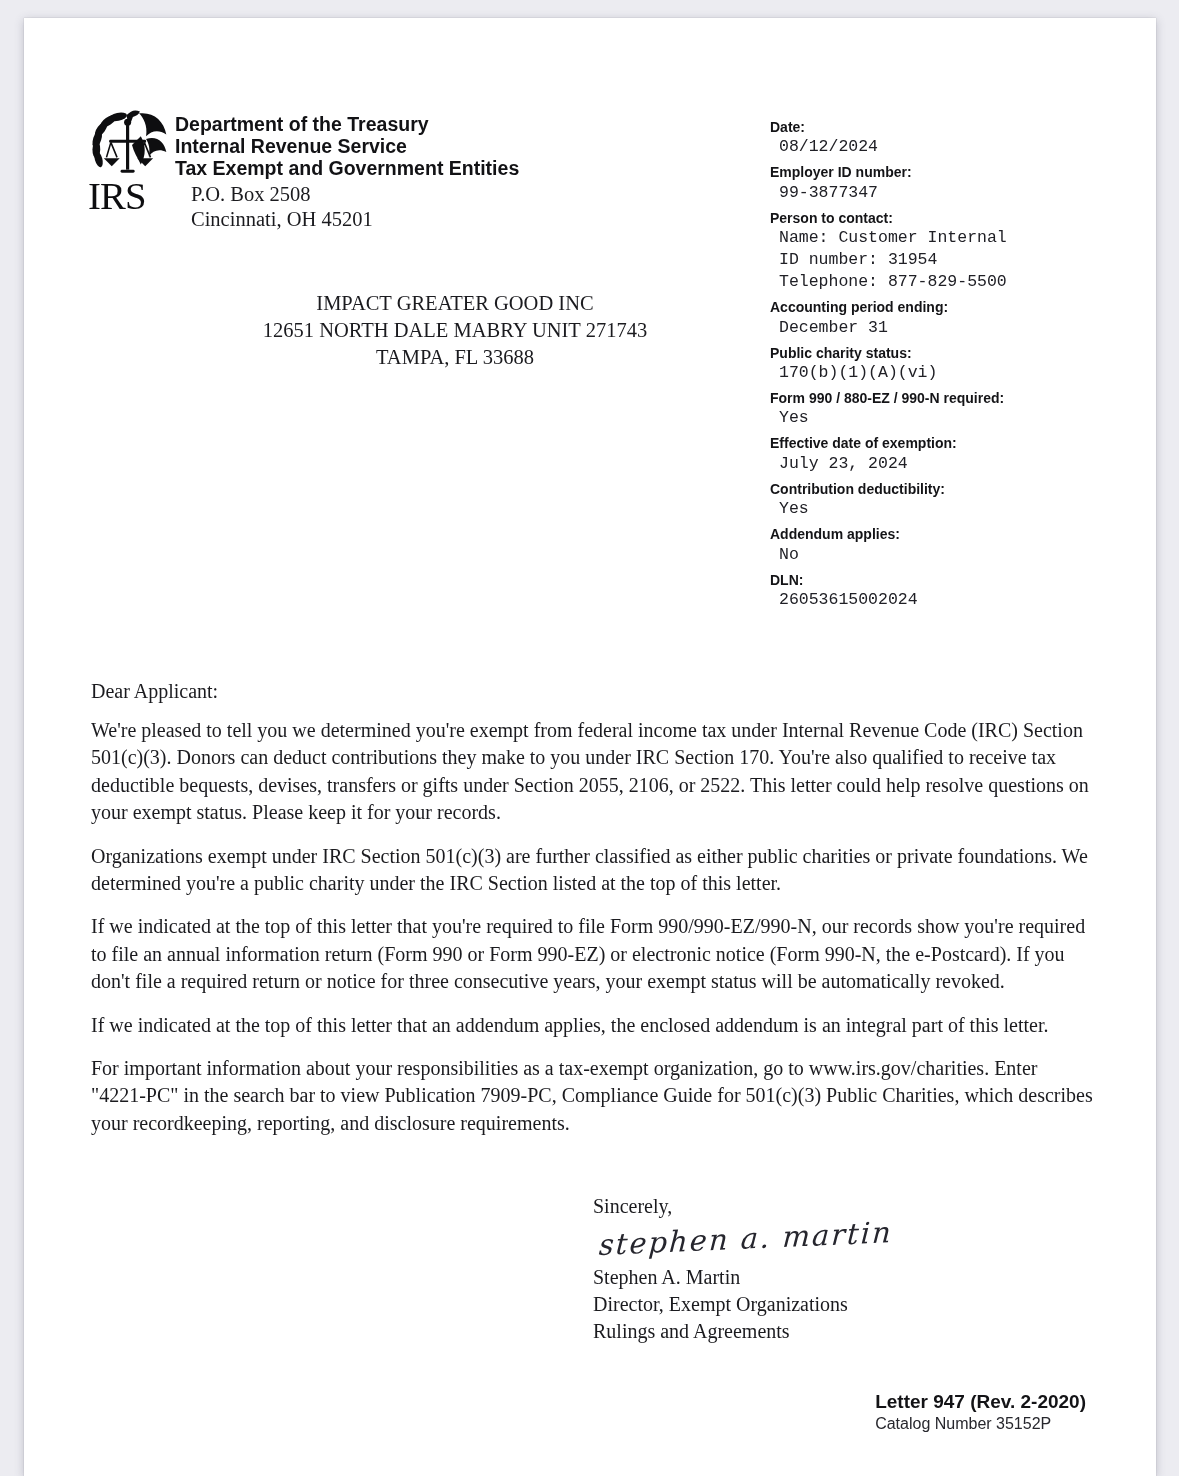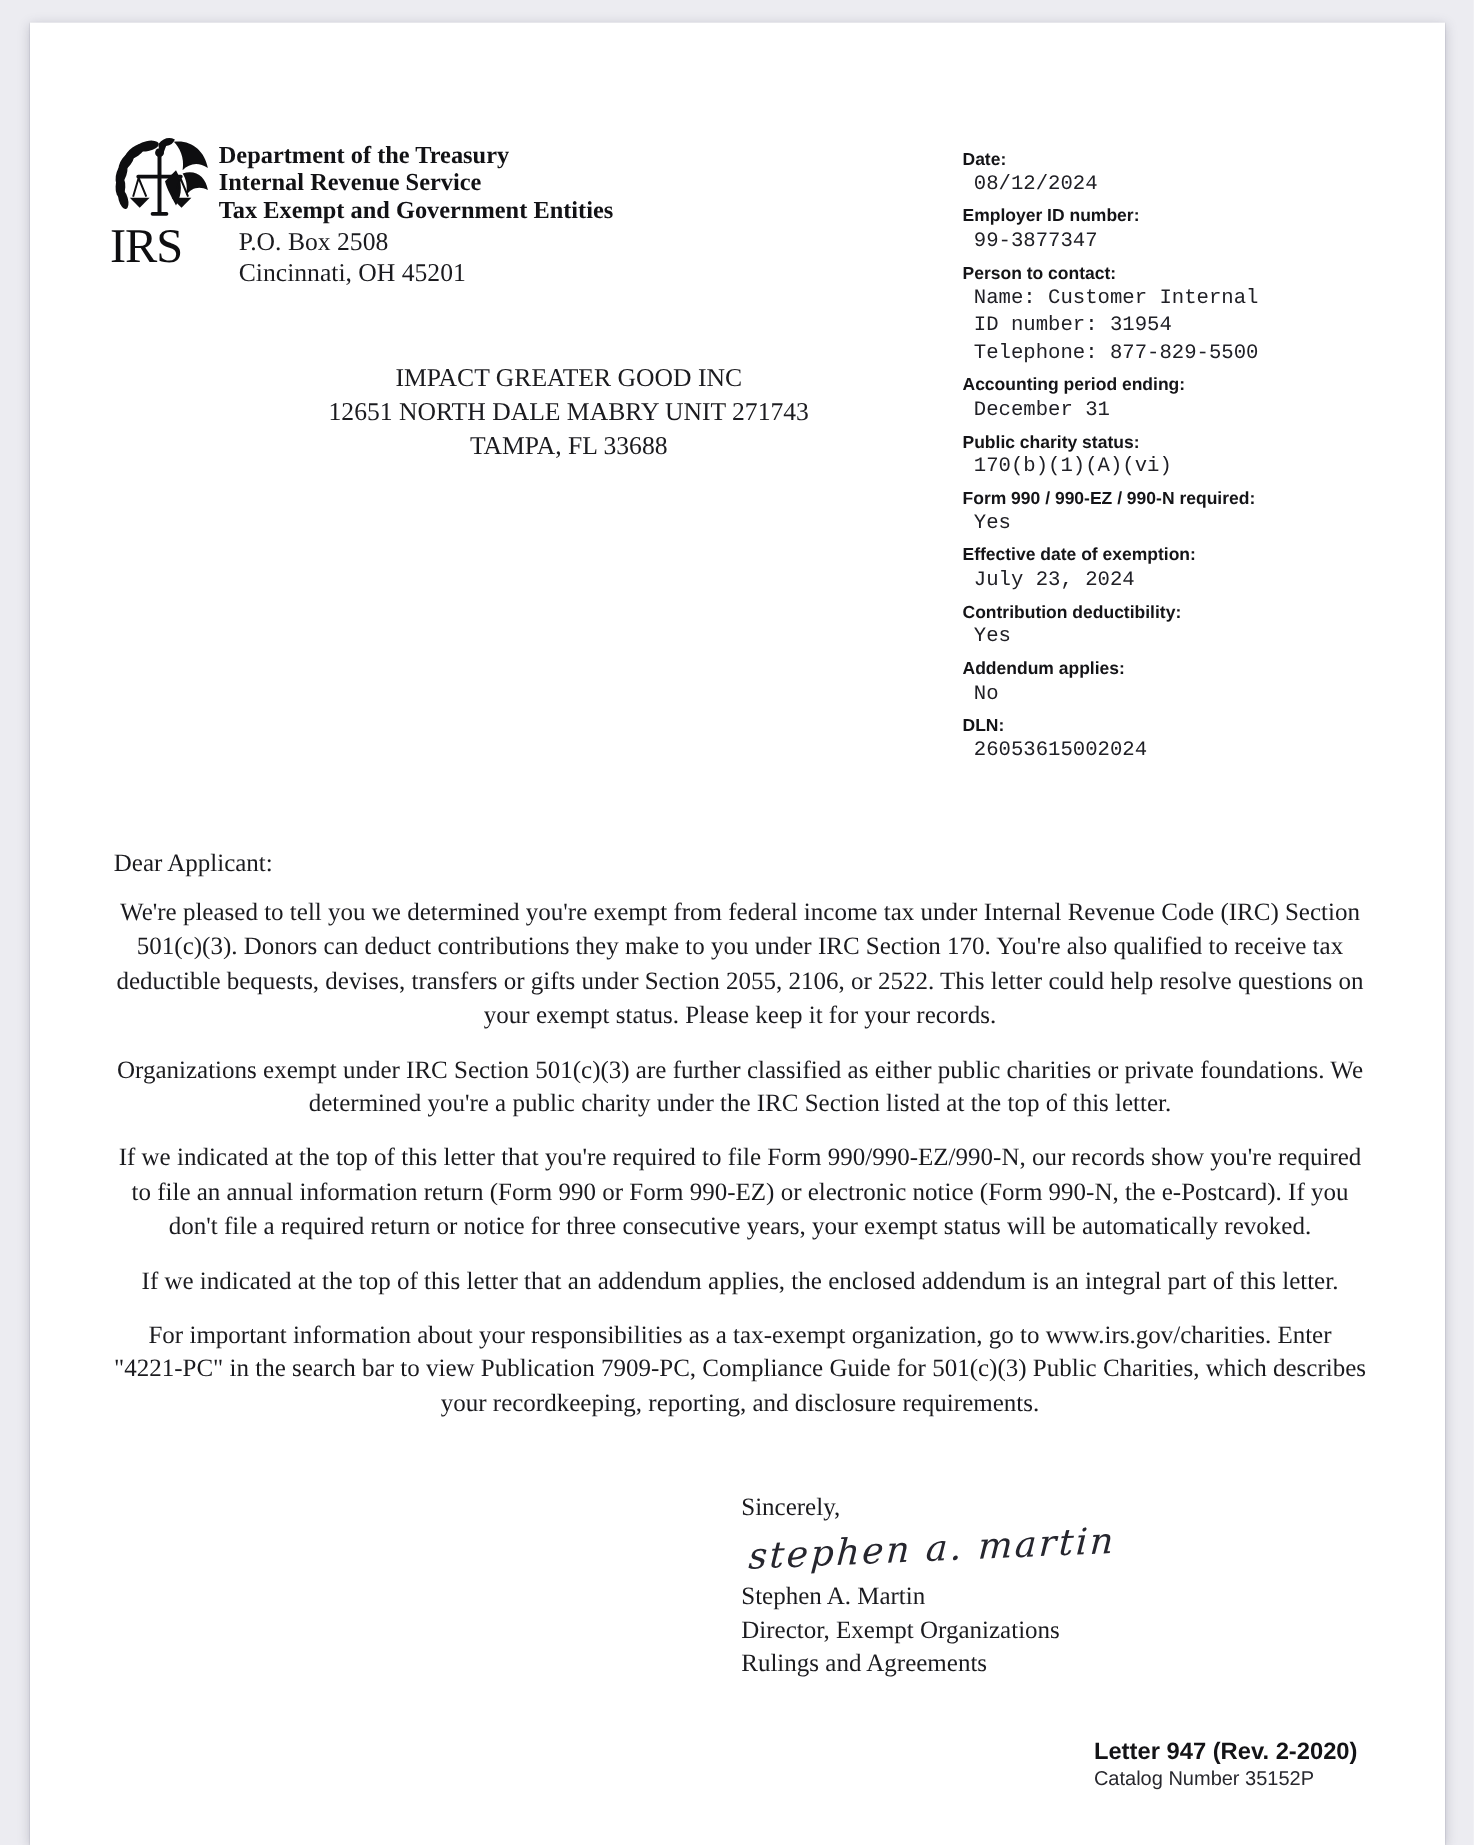--- a/index.html
+++ b/index.html
@@ -33,21 +33,21 @@
     width: 88px;
     height: 108px;
   }
   .agency-block {
     position: absolute;
     left: 151px;
     top: 96px;
     width: 620px;
   }
   .agency-line {
-    font-family: Liberation Serif, serif;
+    font-family: Liberation Sans, sans-serif;
     font-weight: bold;
     font-size: 19.5px;
     line-height: 21.8px;
     color: #121215;
     white-space: nowrap;
   }
   .po-line {
     font-family: "Liberation Serif", serif;
     font-size: 20.5px;
     line-height: 25px;
@@ -104,21 +104,21 @@
   }
   .salutation {
     font-size: 20px;
     line-height: 27px;
     margin: 0 0 12px 0;
   }
   .para {
     font-size: 20px;
     line-height: 27.4px;
     margin: 0 0 16px 0;
-    text-align: center;
+    text-align: left;
   }
 
   
   .sig-block {
     position: absolute;
     left: 569px;
     top: 1175px;
     width: 480px;
   }
   .closing {
@@ -239,21 +239,21 @@
     </div>
     <div class="info-item">
       <div class="info-label">Accounting period ending:</div>
       <div class="info-value">December 31</div>
     </div>
     <div class="info-item">
       <div class="info-label">Public charity status:</div>
       <div class="info-value">170(b)(1)(A)(vi)</div>
     </div>
     <div class="info-item">
-      <div class="info-label">Form 990 / 990-EZ / 990-N required:</div>
+      <div class="info-label">Form 990 / 880-EZ / 990-N required:</div>
       <div class="info-value">Yes</div>
     </div>
     <div class="info-item">
       <div class="info-label">Effective date of exemption:</div>
       <div class="info-value">July 23, 2024</div>
     </div>
     <div class="info-item">
       <div class="info-label">Contribution deductibility:</div>
       <div class="info-value">Yes</div>
     </div>

